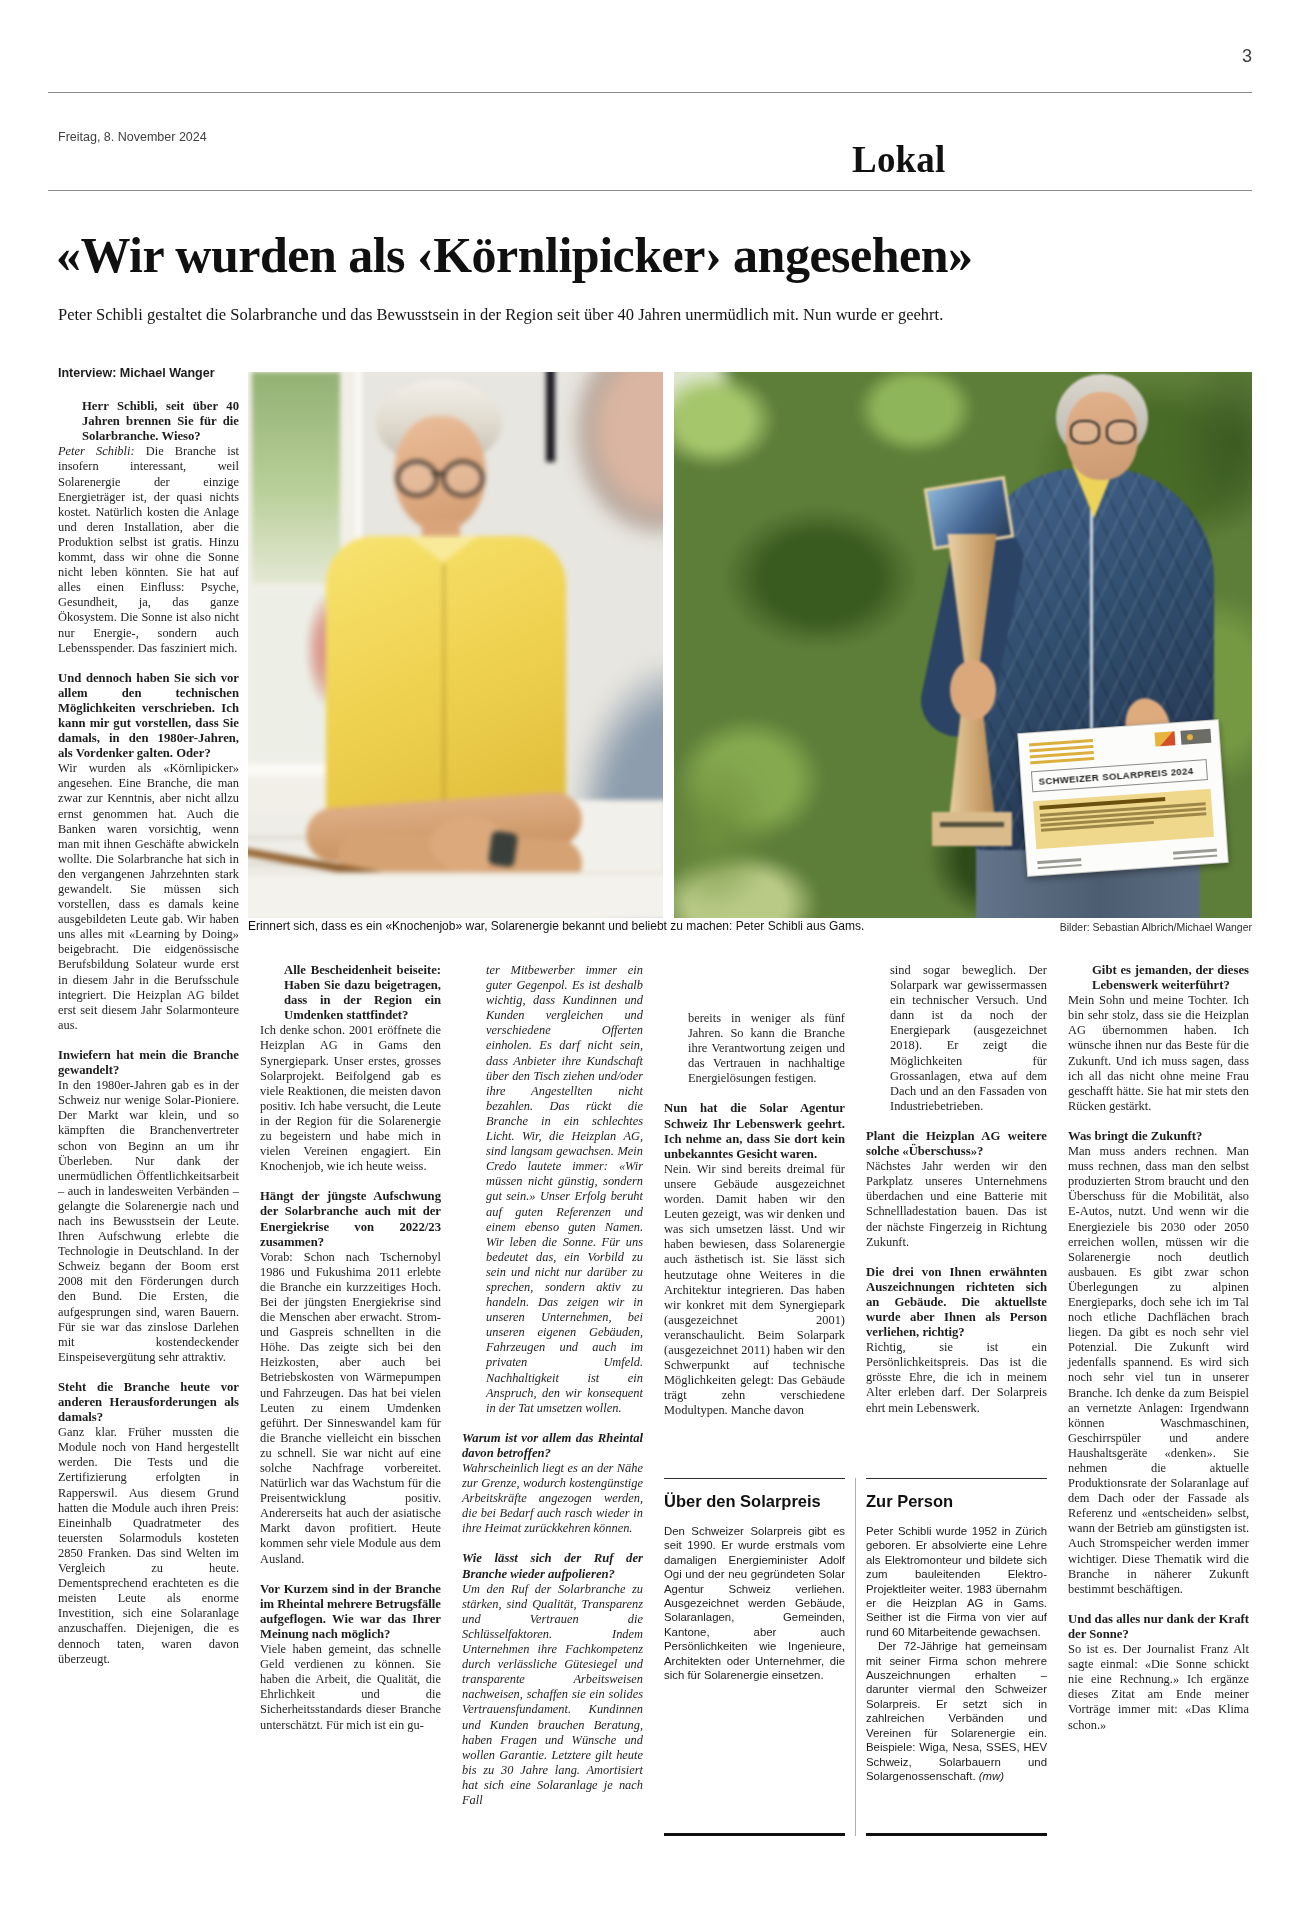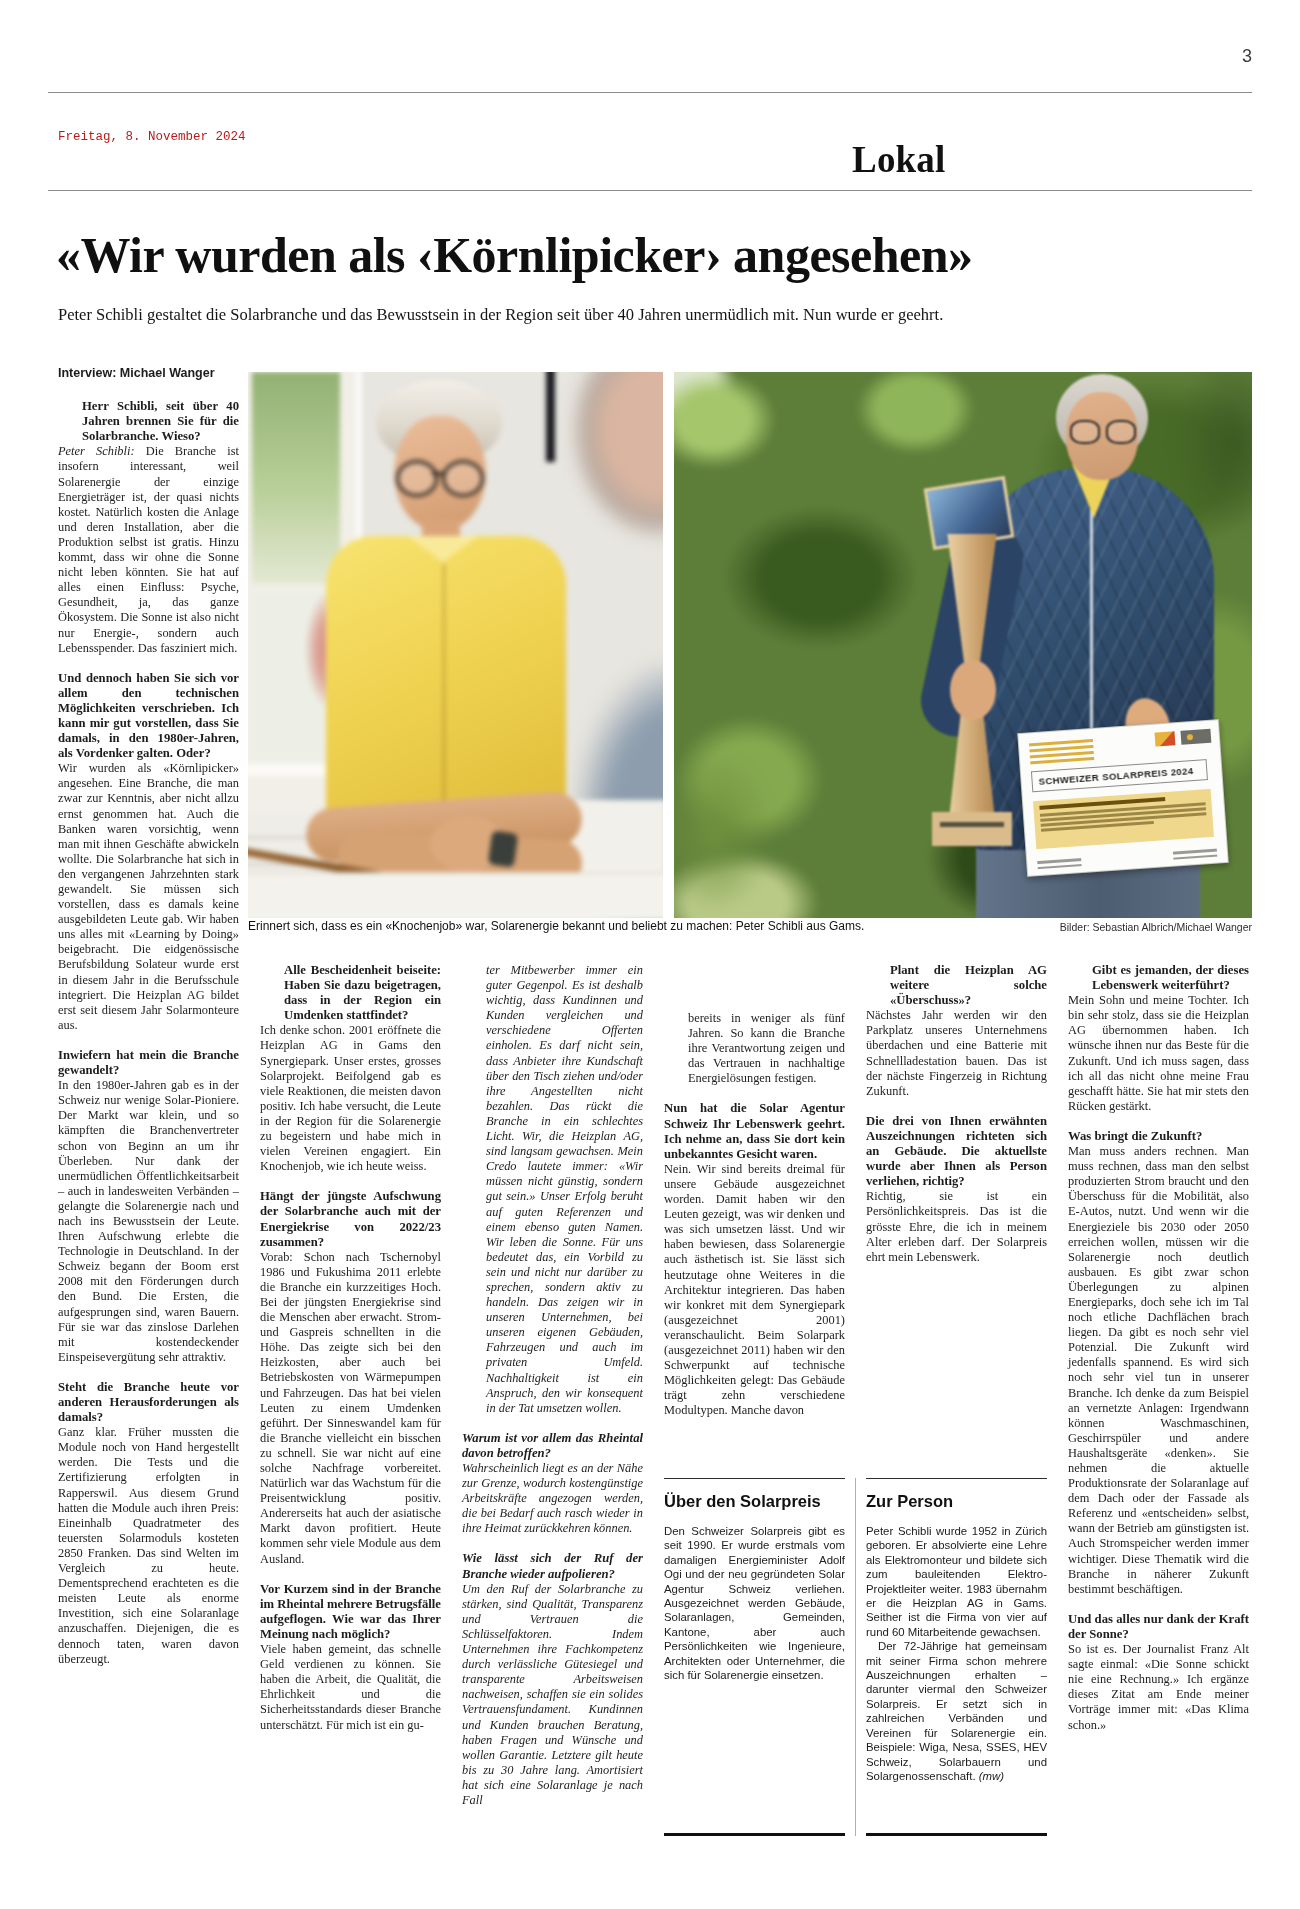--- a/index.html
+++ b/index.html
@@ -3,22 +3,22 @@
 <meta charset="utf-8">
 <style>
   html,body{margin:0;padding:0;background:#ffffff;}
   .page{position:relative;width:1300px;height:1909px;background:#ffffff;overflow:hidden;
         font-family:"Liberation Serif",serif;color:#1d1d1d;}
   .rule{position:absolute;height:1px;background:#8c8c8c;}
   .rule-top{left:48px;top:92px;width:1204px;}
   .rule-head{left:48px;top:190px;width:1204px;}
   .pagenum{position:absolute;left:1052px;top:46px;width:200px;text-align:right;
            font-family:"Liberation Sans",sans-serif;font-size:18px;color:#3c3c3c;}
-  .dateline{position:absolute;left:58px;top:130px;font-family:Liberation Mono, monospace;
-            font-size:12.5px;color:#b91c1c;}
+  .dateline{position:absolute;left:58px;top:130px;font-family:Liberation Sans, sans-serif;
+            font-size:12.5px;color:#404040;}
   .section{position:absolute;left:852px;top:138px;width:400px;
            font-weight:bold;font-size:37px;letter-spacing:.2px;color:#111;}
   .headline{position:absolute;left:56px;top:226px;width:1100px;margin:0;
             font-weight:bold;font-size:50px;letter-spacing:-0.5px;color:#101010;}
   .subtitle{position:absolute;left:58px;top:305px;width:1040px;margin:0;
             font-size:16.5px;color:#141414;}
   
   .col{position:absolute;width:181px;font-size:12.4px;line-height:15.1px;
        text-align:justify;color:#1d1d1d;}
   .col p{margin:0;}
@@ -285,20 +285,21 @@
   </div>
   <div class="col" id="col4">
     <div class="blocks">
         <p class="a">bereits in weniger als fünf Jahren. So kann die Branche ihre Verantwortung zeigen und das Vertrauen in nachhaltige Energielösungen festigen.</p>
         <p class="q">Nun hat die Solar Agentur Schweiz Ihr Lebenswerk geehrt. Ich nehme an, dass Sie dort kein unbekanntes Gesicht waren.</p>
         <p class="a">Nein. Wir sind bereits dreimal für unsere Gebäude ausgezeichnet worden. Damit haben wir den Leuten gezeigt, was wir denken und was sich umsetzen lässt. Und wir haben bewiesen, dass Solarenergie auch ästhetisch ist. Sie lässt sich heutzutage ohne Weiteres in die Architektur integrieren. Das haben wir konkret mit dem Synergiepark (ausgezeichnet 2001) veranschaulicht. Beim Solarpark (ausgezeichnet 2011) haben wir den Schwerpunkt auf technische Möglichkeiten gelegt: Das Gebäude trägt zehn verschiedene Modultypen. Manche davon</p>
       </div>
   </div>
   <div class="col" id="col5">
     <div class="blocks">
+        <p class="a">sind sogar beweglich. Der Solarpark war gewissermassen ein technischer Versuch. Und dann ist da noch der Energiepark (ausgezeichnet 2018). Er zeigt die Möglichkeiten für Grossanlagen, etwa auf dem Dach und an den Fassaden von Industriebetrieben.</p>
         <p class="q">Plant die Heizplan AG weitere solche «Überschuss»?</p>
         <p class="a">Nächstes Jahr werden wir den Parkplatz unseres Unternehmens überdachen und eine Batterie mit Schnellladestation bauen. Das ist der nächste Fingerzeig in Richtung Zukunft.</p>
         <p class="q">Die drei von Ihnen erwähnten Auszeichnungen richteten sich an Gebäude. Die aktuellste wurde aber Ihnen als Person verliehen, richtig?</p>
         <p class="a">Richtig, sie ist ein Persönlichkeitspreis. Das ist die grösste Ehre, die ich in meinem Alter erleben darf. Der Solarpreis ehrt mein Lebenswerk.</p>
       </div>
   </div>
   <div class="col" id="col6">
     <div class="blocks">
         <p class="q">Gibt es jemanden, der dieses Lebenswerk weiterführt?</p>
         <p class="a">Mein Sohn und meine Tochter. Ich bin sehr stolz, dass sie die Heizplan AG übernommen haben. Ich wünsche ihnen nur das Beste für die Zukunft. Und ich muss sagen, dass ich all das nicht ohne meine Frau geschafft hätte. Sie hat mir stets den Rücken gestärkt.</p>

